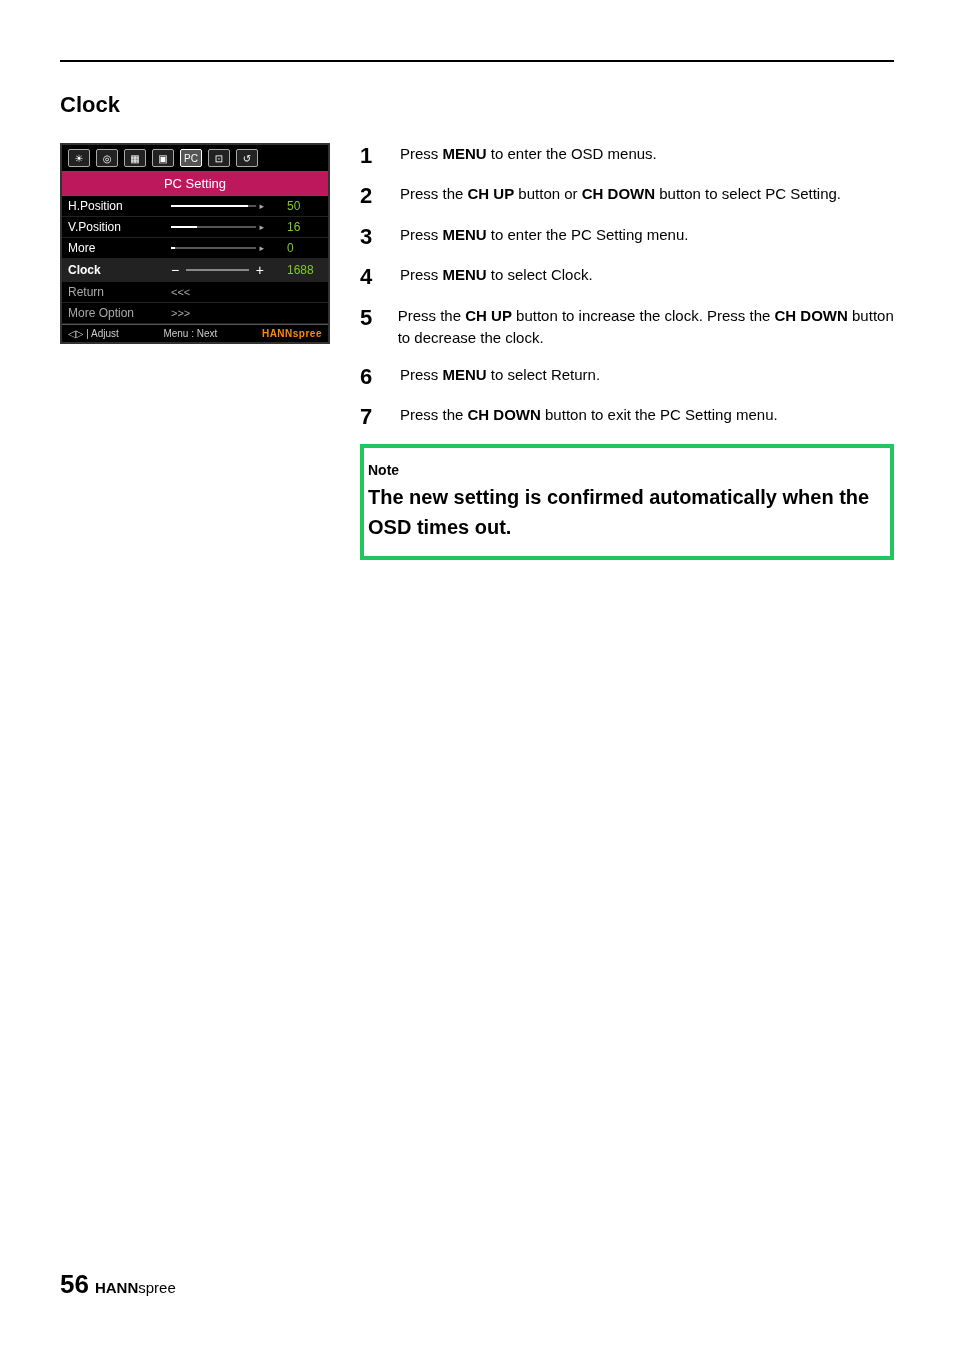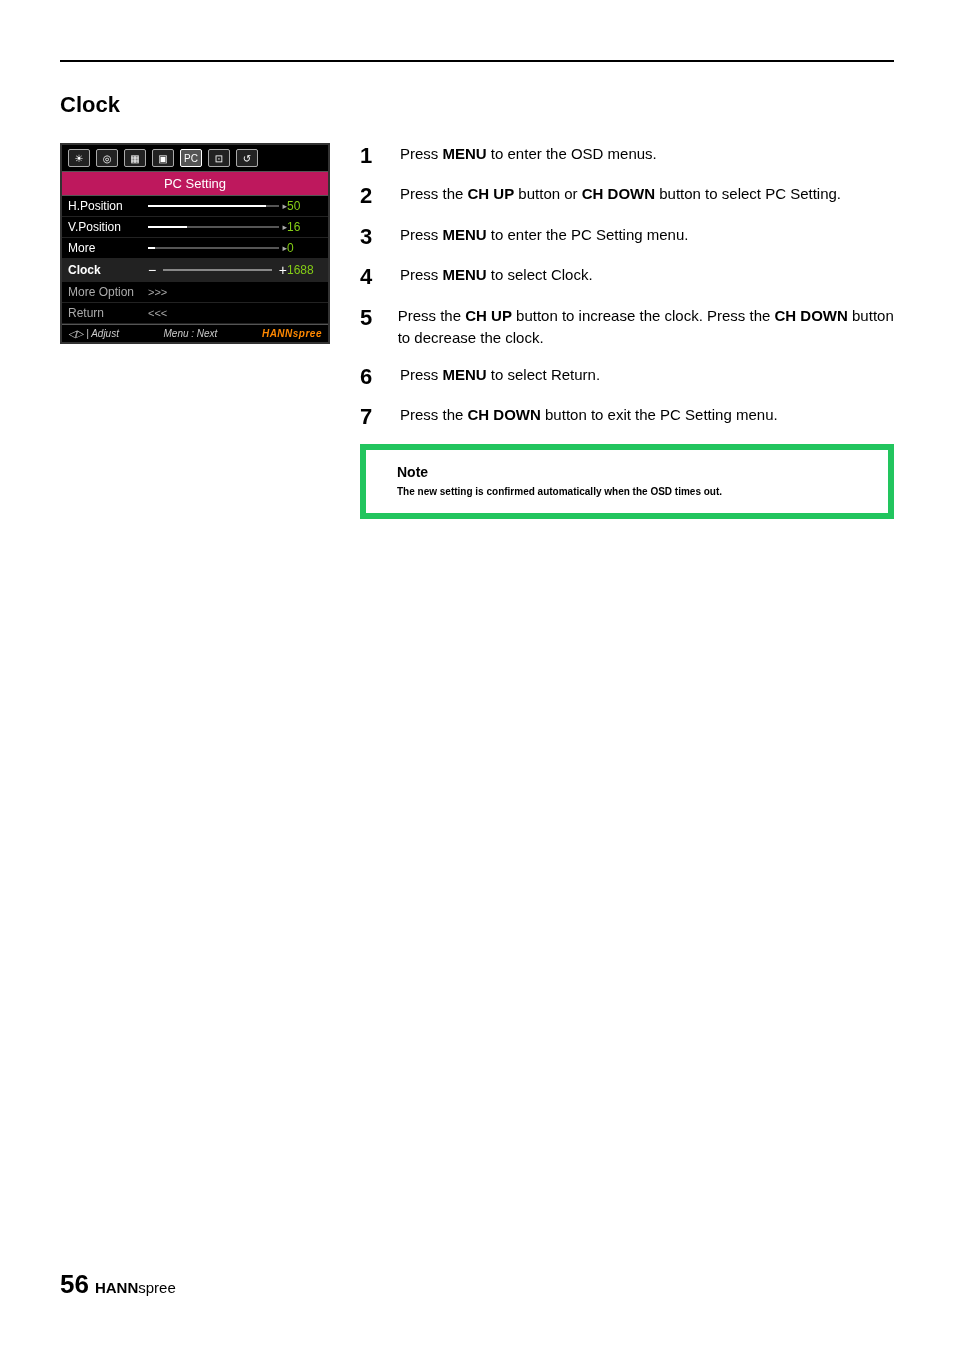--- a/index.html
+++ b/index.html
@@ -87,20 +87,21 @@
       border-bottom: 1px solid #555;
     }
 
     .osd-row {
       display: flex;
       flex-direction: row;
       align-items: center;
       padding: 3px 6px;
       border-bottom: 1px solid #222;
       background: #000;
+      gap: 23px;
     }
 
     .osd-row-label {
       width: 80px;
       font-size: 12px;
       color: #fff;
     }
 
     .osd-row-bar {
       flex: 1;
@@ -170,21 +171,20 @@
     }
 
     .osd-footer {
       background: #000;
       padding: 3px 6px;
       display: flex;
       flex-direction: row;
       justify-content: space-between;
       align-items: center;
       border-top: 1px solid #555;
-      font-style: italic;
     }
 
     .osd-footer-left {
       font-size: 10px;
       color: #ccc;
     }
 
     .osd-footer-mid {
       font-size: 10px;
       color: #ccc;
@@ -220,34 +220,34 @@
       font-size: 15px;
       line-height: 1.5;
     }
 
     .step-text strong {
       font-weight: bold;
     }
 
     
     .note-box {
-      border: 6px solid #22c55e;
-      padding: 14px 31px;
+      border: 4px solid #22c55e;
+      padding: 14px 4px;
       margin-top: 10px;
       background: #fff;
     }
 
     .note-title {
       font-weight: bold;
       font-size: 14px;
       margin-bottom: 4px;
     }
 
     .note-body {
-      font-size: 10px;
+      font-size: 20px;
       font-weight: bold;
       line-height: 1.5;
     }
 
     
     .page-footer {
       position: absolute;
       bottom: 52px;
       left: 60px;
       display: flex;
@@ -338,30 +338,30 @@
         <div class="osd-row-label" style="font-weight:bold;color:#fff;">Clock</div>
         <div class="osd-row-bar" style="display:flex;align-items:center;">
           <span class="osd-clock-minus">−</span>
           <div class="osd-clock-bar" style="flex:1;height:2px;background:#888;"></div>
           <span class="osd-clock-plus">+</span>
         </div>
         <div class="osd-value">1688</div>
       </div>
 
       <div class="osd-row">
+        <div class="osd-row-label osd-return">Return</div>
+        <div class="osd-row-bar">
+          <span style="color:#aaa;font-size:11px;">&lt;&lt;&lt;</span>
+        </div>
+      </div>
+
+      <div class="osd-row">
         <div class="osd-row-label osd-more-option">More Option</div>
         <div class="osd-row-bar">
           <span style="color:#aaa;font-size:11px;">&gt;&gt;&gt;</span>
-        </div>
-      </div>
-
-      <div class="osd-row">
-        <div class="osd-row-label osd-return">Return</div>
-        <div class="osd-row-bar">
-          <span style="color:#aaa;font-size:11px;">&lt;&lt;&lt;</span>
         </div>
       </div>
 
       <div class="osd-footer">
         <span class="osd-footer-left">◁▷ | Adjust</span>
         <span class="osd-footer-mid">Menu : Next</span>
         <span class="osd-footer-brand">HANNspree</span>
       </div>
 
     </div>

